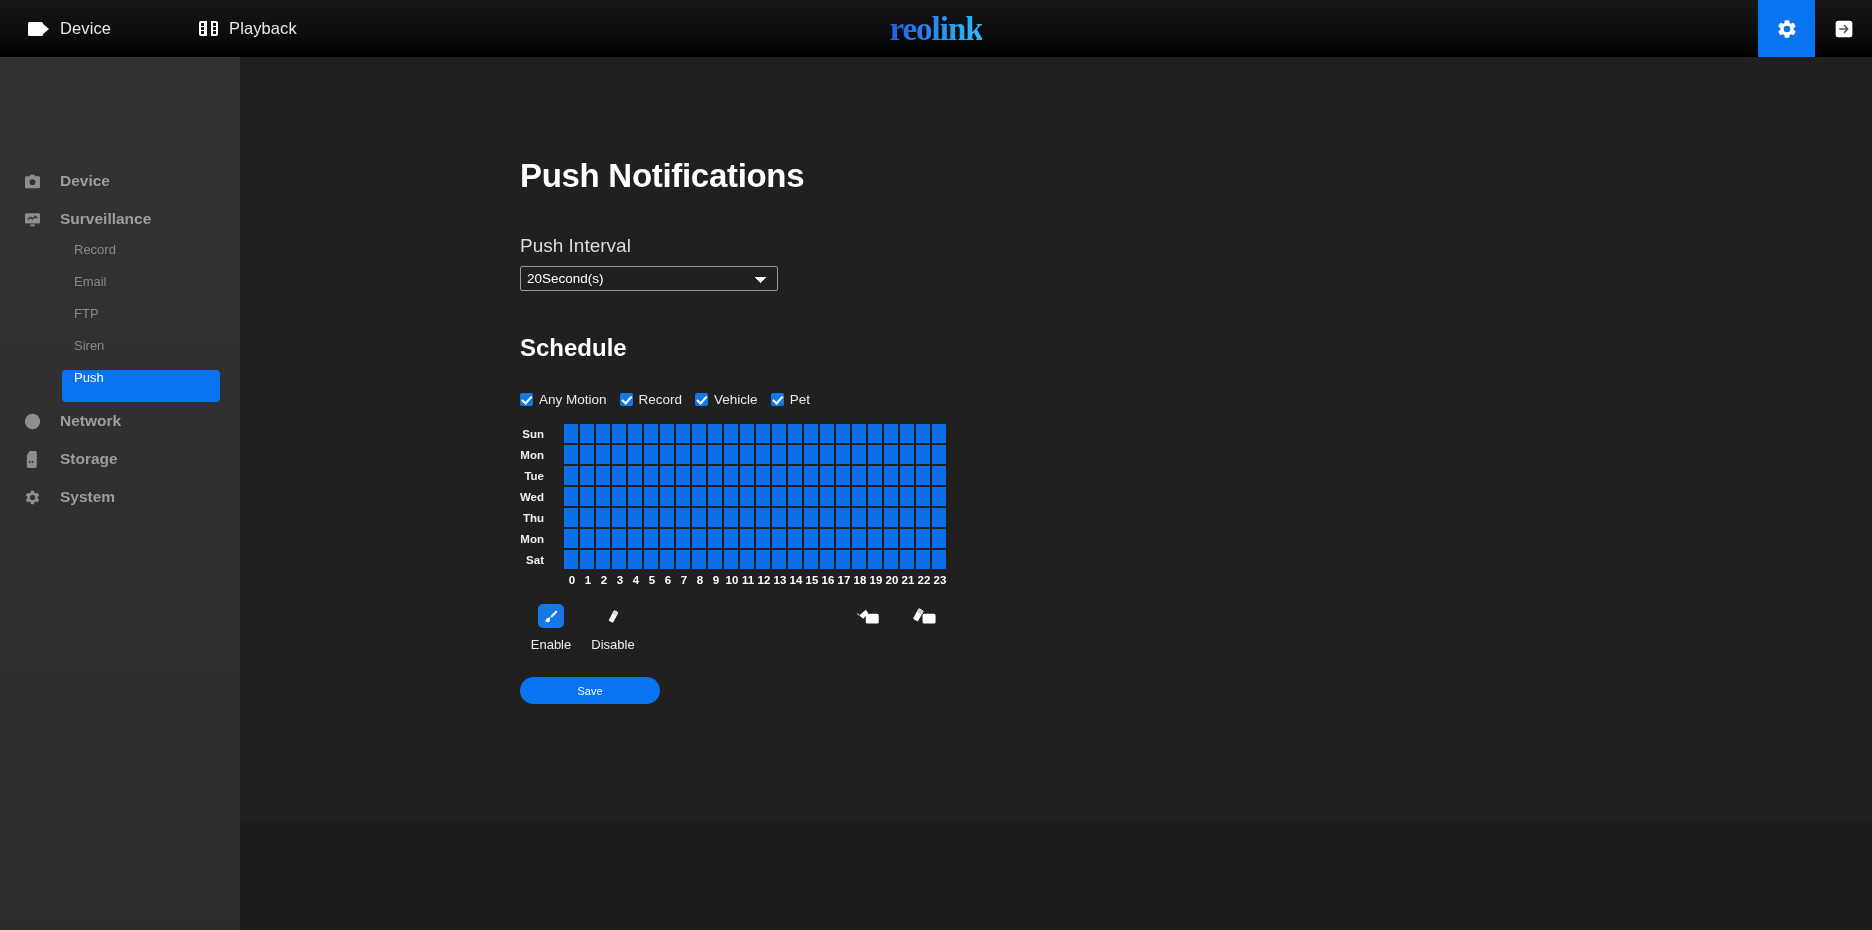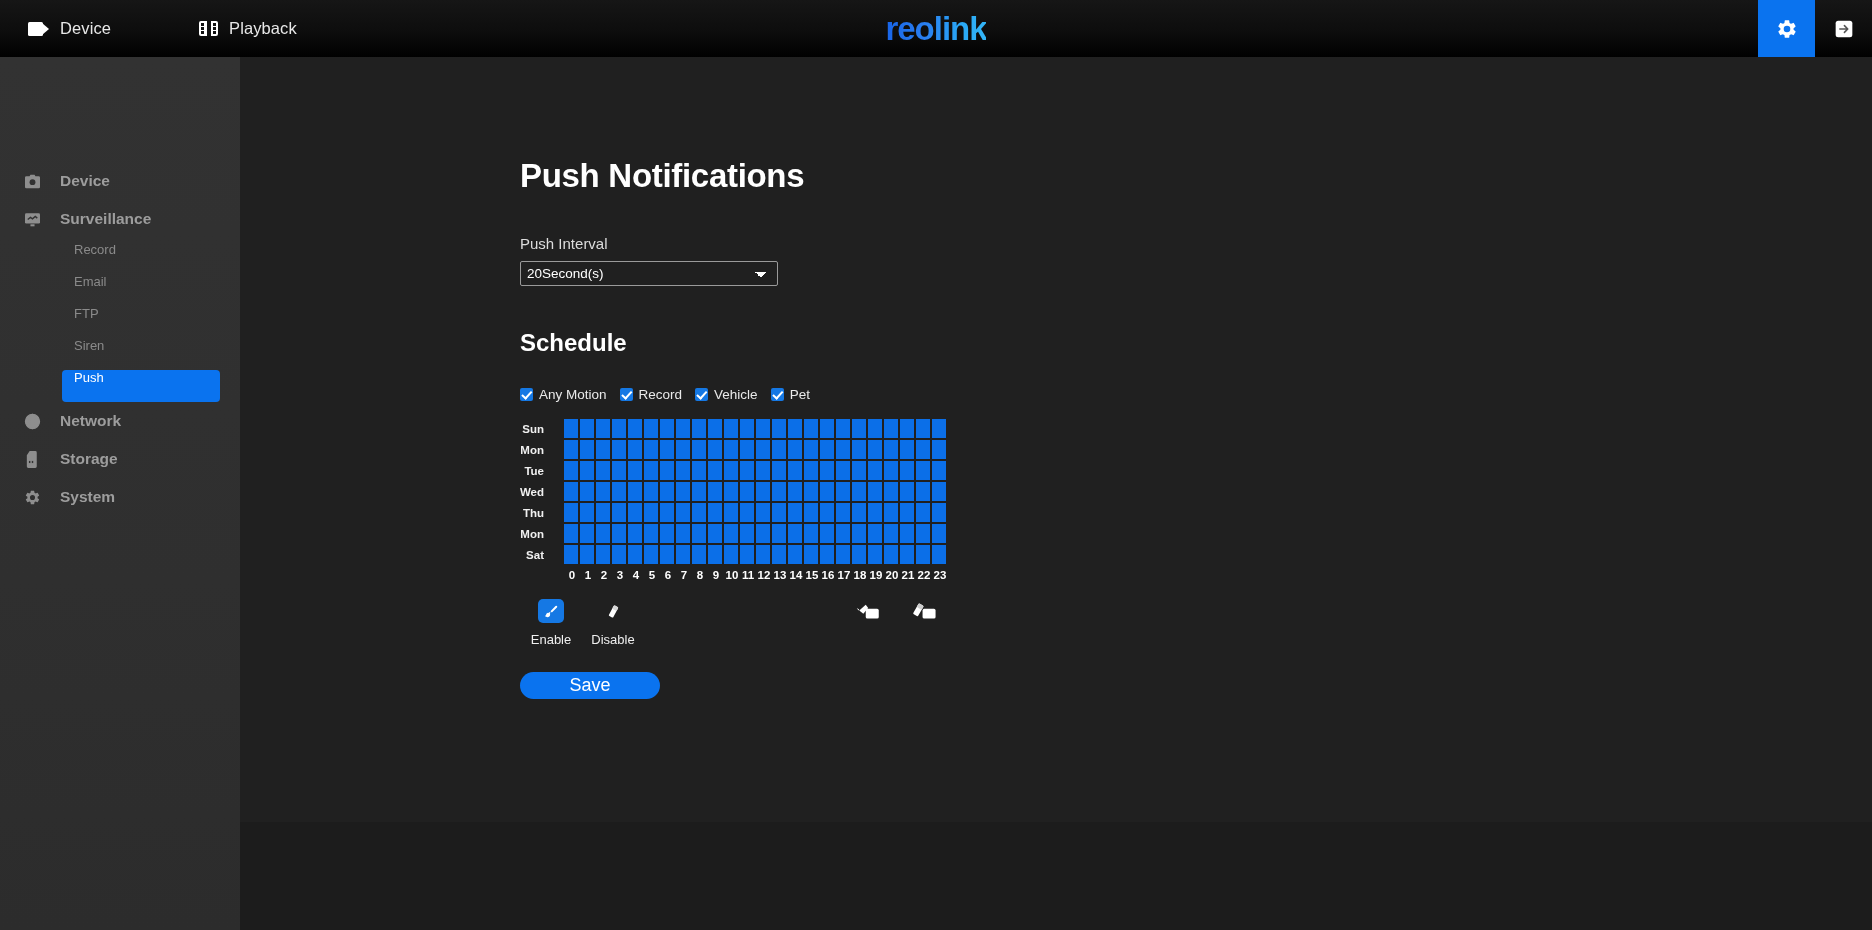--- a/index.html
+++ b/index.html
@@ -42,21 +42,21 @@
   .ico-playback i:nth-child(6){ right:2px; top:10.4px; }
   .ico-playback b { position:absolute; left:7.5px; top:0; width:4px; height:15px; background:#111; }
 
   .logo {
     position: absolute; left: 50%; top: 50%;
     transform: translate(-50%, -50%);
     font-size: 33px; font-weight: 700; letter-spacing: -1px;
     background: linear-gradient(95deg, #1763e8 0%, #2a7ff0 40%, #29a8f5 75%, #34b6f7 100%);
     -webkit-background-clip: text; background-clip: text;
     color: transparent; -webkit-text-fill-color: transparent;
-    font-family: Liberation Sans, sans-serif;
+    font-family: Liberation Serif, serif;
   }
 
   .header-right { position: absolute; right: 0; top: 0; height: 57px; display: flex; }
   .hdr-btn {
     width: 57px; height: 57px;
     display: flex; align-items: center; justify-content: center;
     cursor: pointer;
   }
   .hdr-btn.active { background: #0a73ef; }
   .hdr-btn svg { display: block; }
@@ -88,21 +88,21 @@
   .sp1 { margin-top: 4px; }
 
   .main {
     flex: 1; height: 765px;
     background: #202020;
     padding: 100px 0 0 280px;
   }
 
   h1.page-title { color: #fff; font-size: 33px; font-weight: 700; letter-spacing: -.3px; }
 
-  .field-label { color: #dcdcdc; font-size: 15px; margin-top: 40px; }
+  .field-label { color: #dcdcdc; font-size: 19px; margin-top: 40px; }
   select.push-interval {
     margin-top: 9px;
     width: 258px; height: 25px;
     background: #202020; color: #fff;
     border: 1px solid #9a9a9a; border-radius: 2px;
     font-size: 13.5px; padding: 0 6px;
     font-family: "Liberation Sans", sans-serif;
     -webkit-appearance: none; appearance: none;
     background-image:
       linear-gradient(45deg, transparent 50%, #fff 50%),
@@ -164,21 +164,21 @@
   .tool .cap { color: #efefef; font-size: 13px; margin-top: 9px; }
   .tool-spacer { flex: 1; }
   .bulk { display: flex; gap: 26px; padding-top: 3px; }
   .bulk-btn { width: 30px; height: 24px; display:flex; align-items:center; justify-content:center; cursor: pointer; }
 
   .save-btn {
     margin-top: 25px;
     width: 140px; height: 27px;
     background: #0a73ef; color: #fff;
     border: none; border-radius: 14px;
-    font-size: 18px; font-family: "Liberation Sans", sans-serif;
+    font-size: 11px; font-family: "Liberation Sans", sans-serif;
     cursor: pointer;
   }
 </style>
 </head>
 <body>
 
 <div class="header">
   <div class="nav-group">
     <div class="nav-item">
       <span class="ico-preview">

